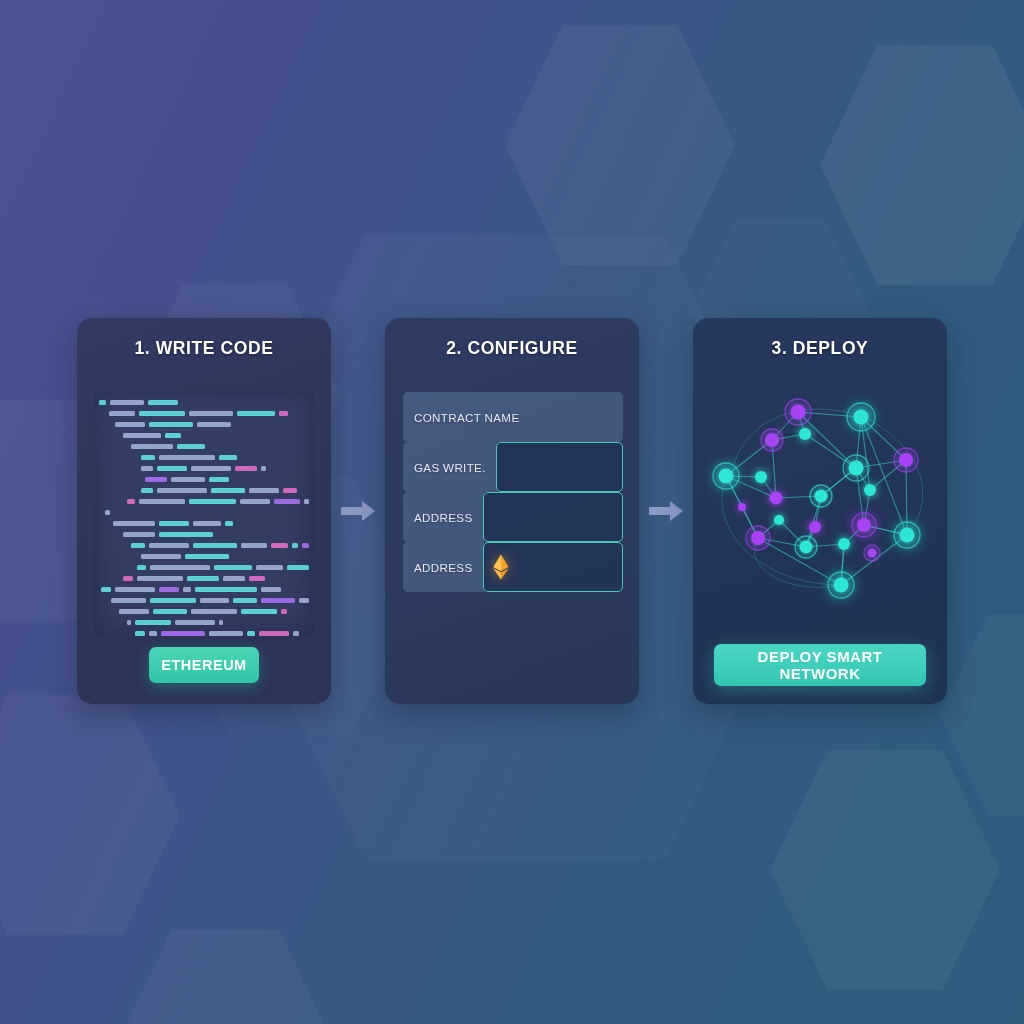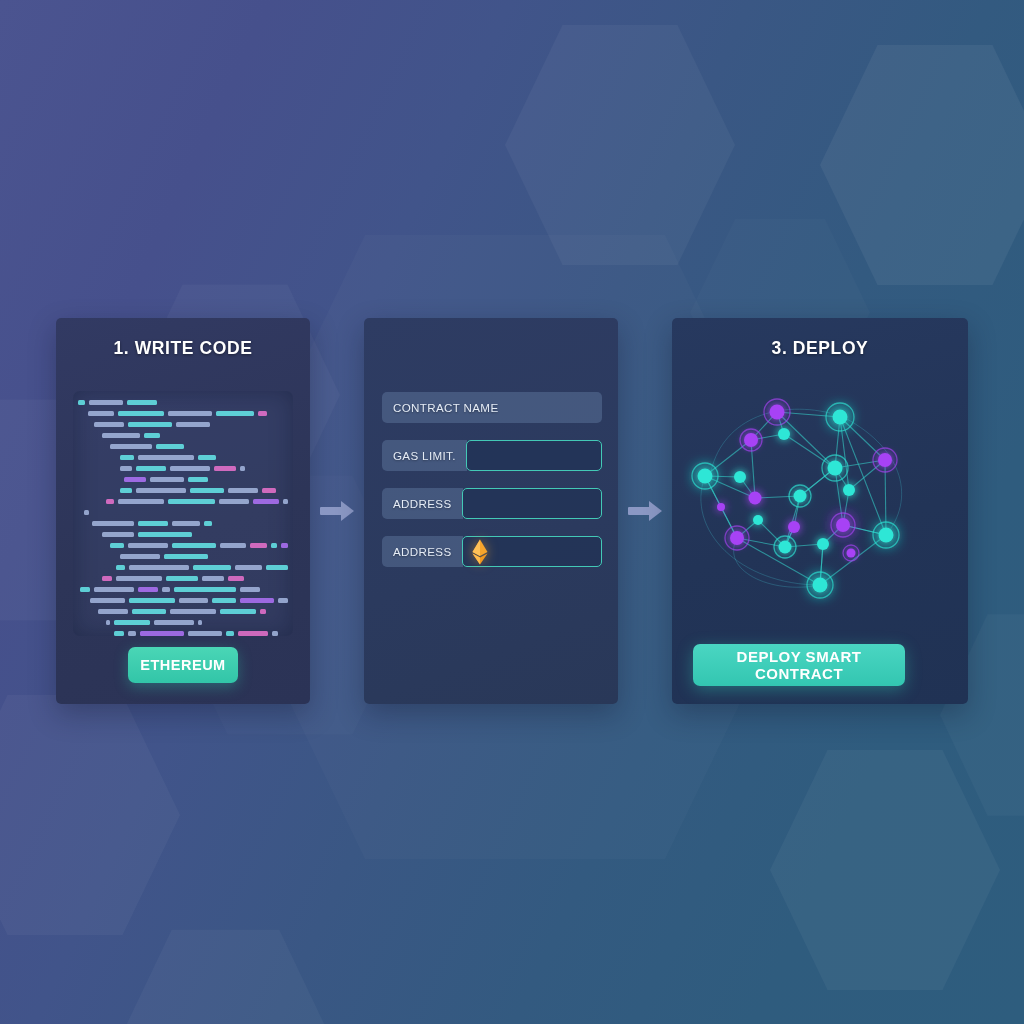--- a/index.html
+++ b/index.html
@@ -42,29 +42,29 @@
     top: 318px;
     width: 1024px;
     height: 386px;
     display: flex;
     align-items: flex-start;
     justify-content: center;
   }
   .panel {
     width: 254px;
     height: 386px;
-    border-radius: 5px;
+    border-radius: 15px;
     box-shadow: 0 10px 28px rgba(12,18,40,0.30);
     position: relative;
     overflow: hidden;
     flex: 0 0 auto;
   }
   .panel-1 { background: linear-gradient(160deg,#323a63 0%,#2d3558 55%,#2b3356 100%); }
   .panel-2 { background: linear-gradient(160deg,#2e3c63 0%,#2b3a5e 60%,#293858 100%); }
-  .panel-3 { background: linear-gradient(165deg,#27395f 0%,#223457 55%,#203254 100%); padding-left: 42px; }
+  .panel-3 { background: linear-gradient(165deg,#27395f 0%,#223457 55%,#203254 100%); }
 
   .panel-title {
     position: absolute;
     top: 20px;
     left: 0;
     right: 0;
     text-align: center;
     color: #ffffff;
     font-size: 17.5px;
     font-weight: bold;
@@ -170,22 +170,21 @@
   
   .form {
     position: absolute;
     left: 18px;
     top: 74px;
     width: 220px;
   }
   .row {
     display: flex;
     align-items: stretch;
-    margin-bottom: 17px;
-    height: 31px;
+    height: 50px;
   }
   .row.single .label {
     flex: 1 1 auto;
     border-radius: 5px;
   }
   .label {
     background: rgba(126,155,194,0.30);
     color: #e5ecf6;
     font-size: 11.6px;
     letter-spacing: 0.35px;
@@ -390,28 +389,29 @@
     </div>
 
     <div class="arrow-wrap">
       <div class="arrow">
         <div class="shaft"></div>
         <div class="head"></div>
       </div>
     </div>
 
     <div class="panel panel-2">
+      <div class="panel-title">2. CONFIGURE</div>
       <div class="form">
 
         <div class="row single">
           <div class="label center" style="justify-content:flex-start;">CONTRACT NAME</div>
         </div>
 
         <div class="row">
-          <div class="label">GAS LIMIT.</div>
+          <div class="label">GAS WRITE.</div>
           <div class="input"></div>
         </div>
 
         <div class="row">
           <div class="label">ADDRESS</div>
           <div class="input"></div>
         </div>
 
         <div class="row">
           <div class="label">ADDRESS</div>
@@ -534,17 +534,17 @@
             <circle cx="105" cy="167" r="6.5" fill="#2ee6d6" filter="url(#gl)"></circle>
             <circle cx="143" cy="164" r="6" fill="#2ee6d6" filter="url(#gl)"></circle>
             <circle cx="206" cy="155" r="13" fill="none" stroke="#2ee6d6" stroke-width="1.3" opacity="0.65"></circle>
             <circle cx="206" cy="155" r="7.5" fill="#2ee6d6" filter="url(#gl2)"></circle>
             <circle cx="171" cy="173" r="8" fill="none" stroke="#a742f5" stroke-width="1.3" opacity="0.65"></circle>
             <circle cx="171" cy="173" r="4.5" fill="#a742f5" filter="url(#gl)"></circle>
             <circle cx="140" cy="205" r="13" fill="none" stroke="#2ee6d6" stroke-width="1.3" opacity="0.65"></circle>
             <circle cx="140" cy="205" r="7.5" fill="#2ee6d6" filter="url(#gl2)"></circle>
           </g>
         </svg>
-      <button class="btn btn-deploy">DEPLOY SMART CONTRACT</button>
+      <button class="btn btn-deploy">DEPLOY SMART NETWORK</button>
     </div>
 
   </div>
 </div>
 
 </body></html>

